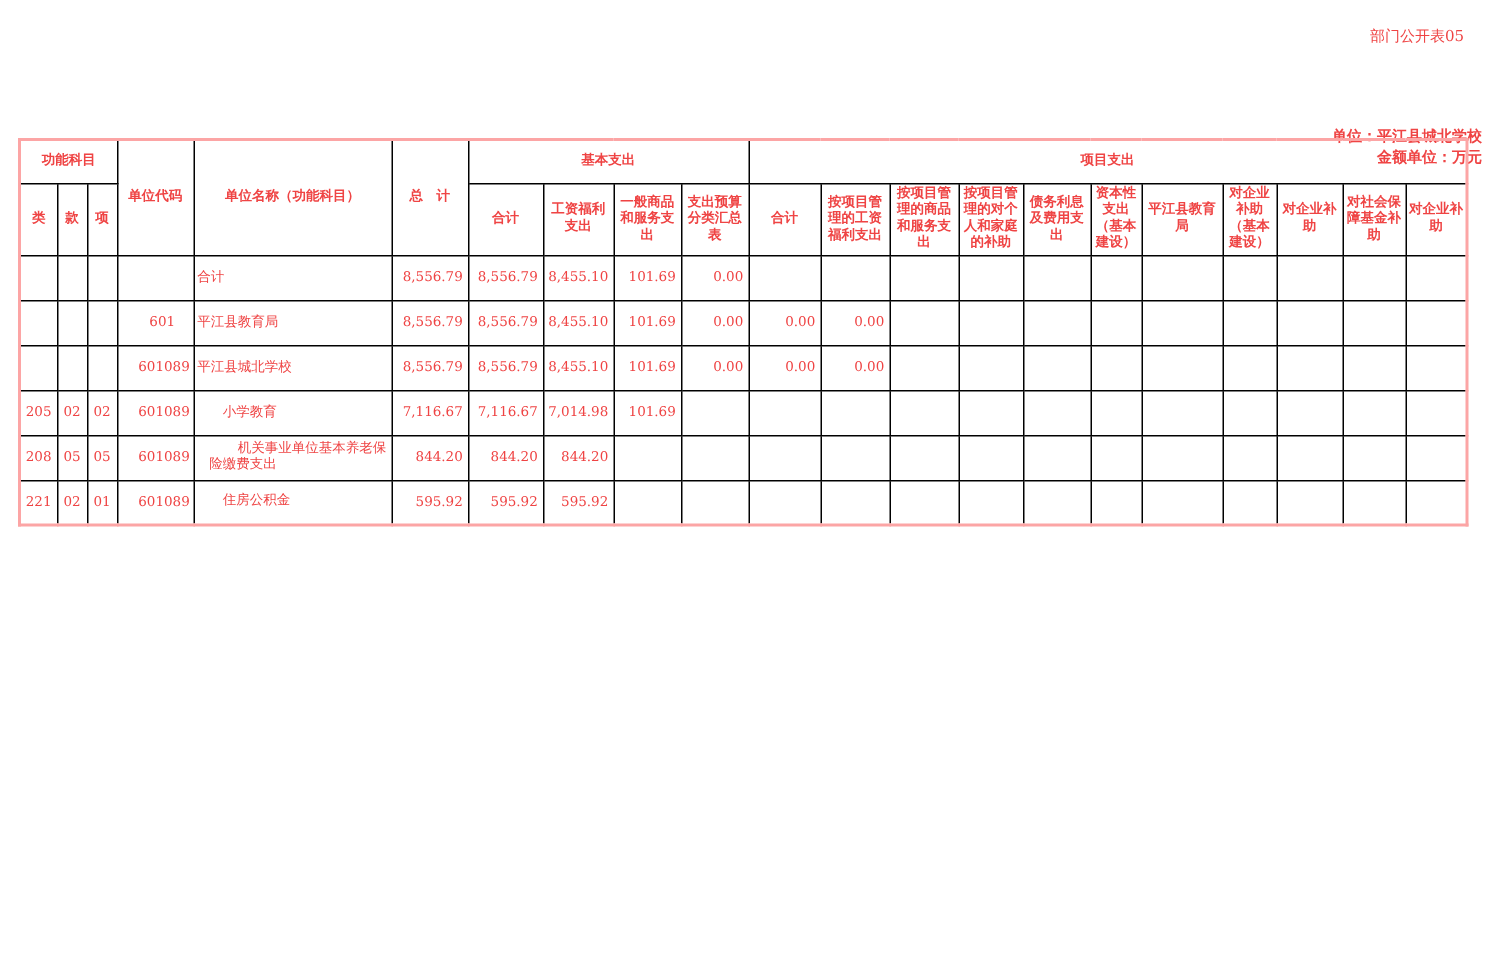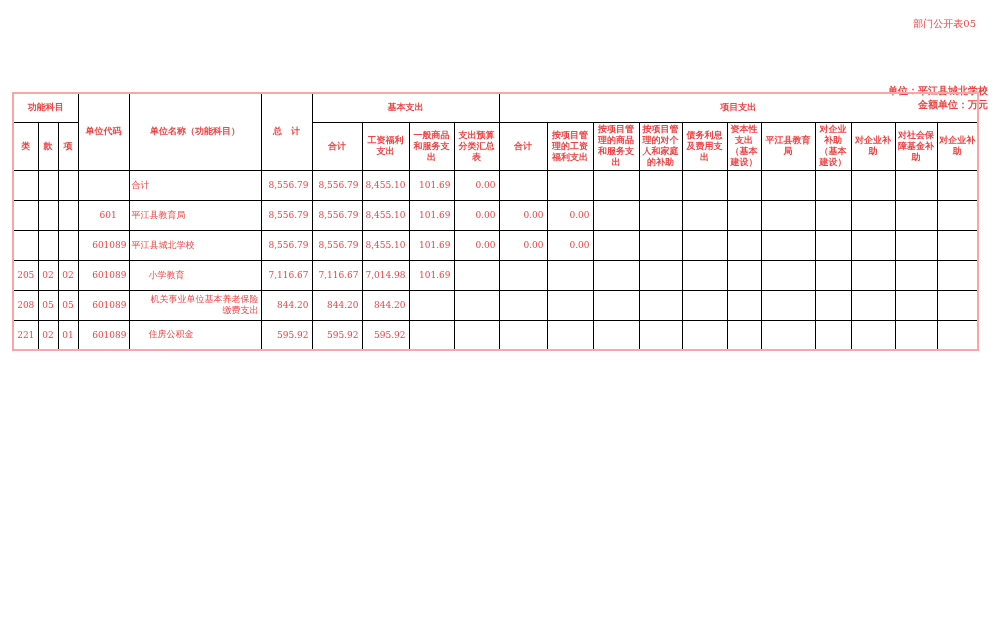--- a/index.html
+++ b/index.html
@@ -34,22 +34,22 @@
     font-weight:bold; text-align:center; line-height:11px; padding:1px;
   }
   tr.hr1 { height:29px; }
   tr.hr2 { height:48px; }
   .budget tbody tr { height:30px; }
   td.fn  { text-align:center; }
   td.code-l { text-align:left;  padding-left:21px; }
   td.code-r { text-align:right; padding-right:2px; }
   td.nm  { text-align:left; padding-left:2px; line-height:11px; }
   td.nm.i1 { padding-left:2px; }
-  td.nm.i2 { padding-left:19px; }
-  td.nm.hang { padding-left:0; text-indent:19px;text-align:right; }
+  td.nm.i2 { padding-left:19px;font-family:Liberation Mono, monospace; }
+  td.nm.hang { padding-left:10px; text-indent:19px; }
   td.num { text-align:right; padding-right:3px; }
 </style>
 </head>
 <body>
 
 <div class="page">
 
   <div class="doc-label">部门公开表05</div>
 
   <div class="meta-row">

